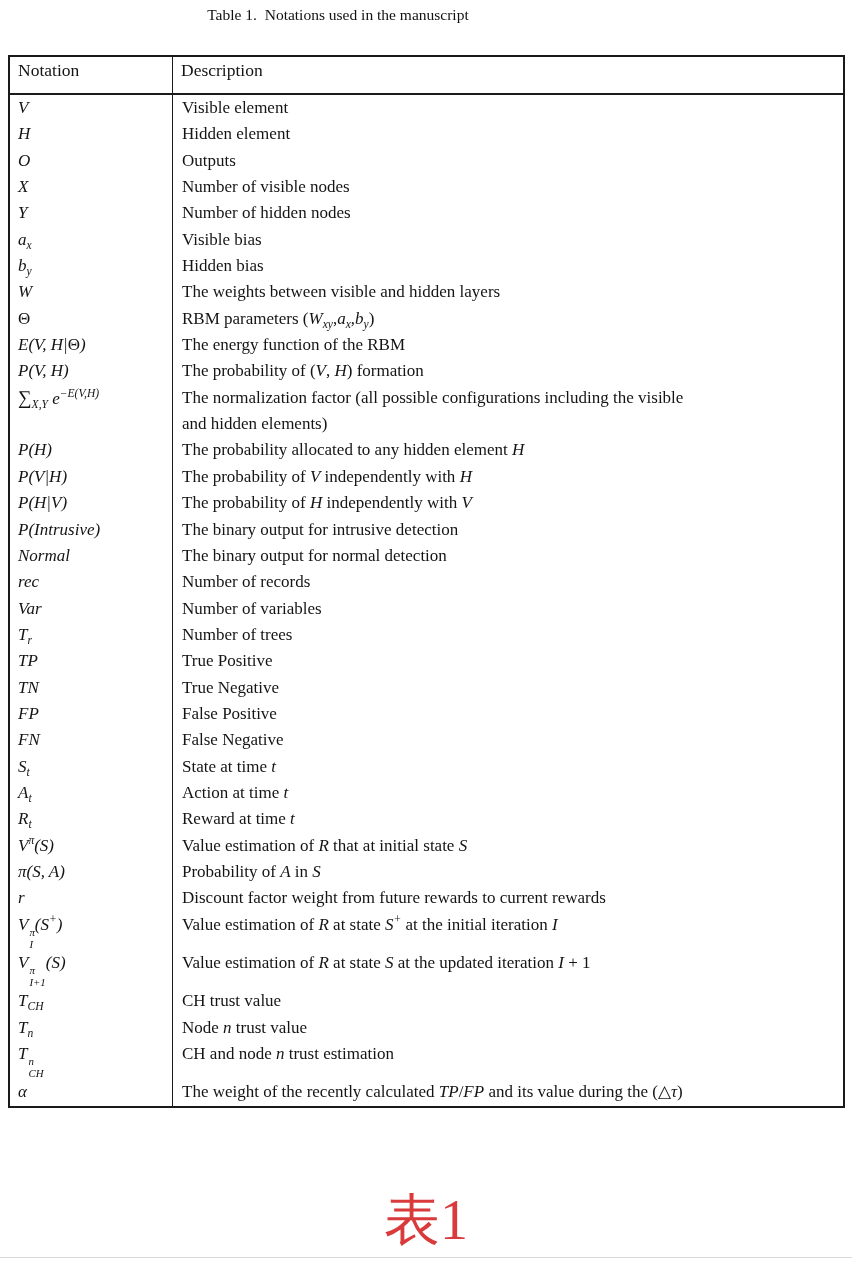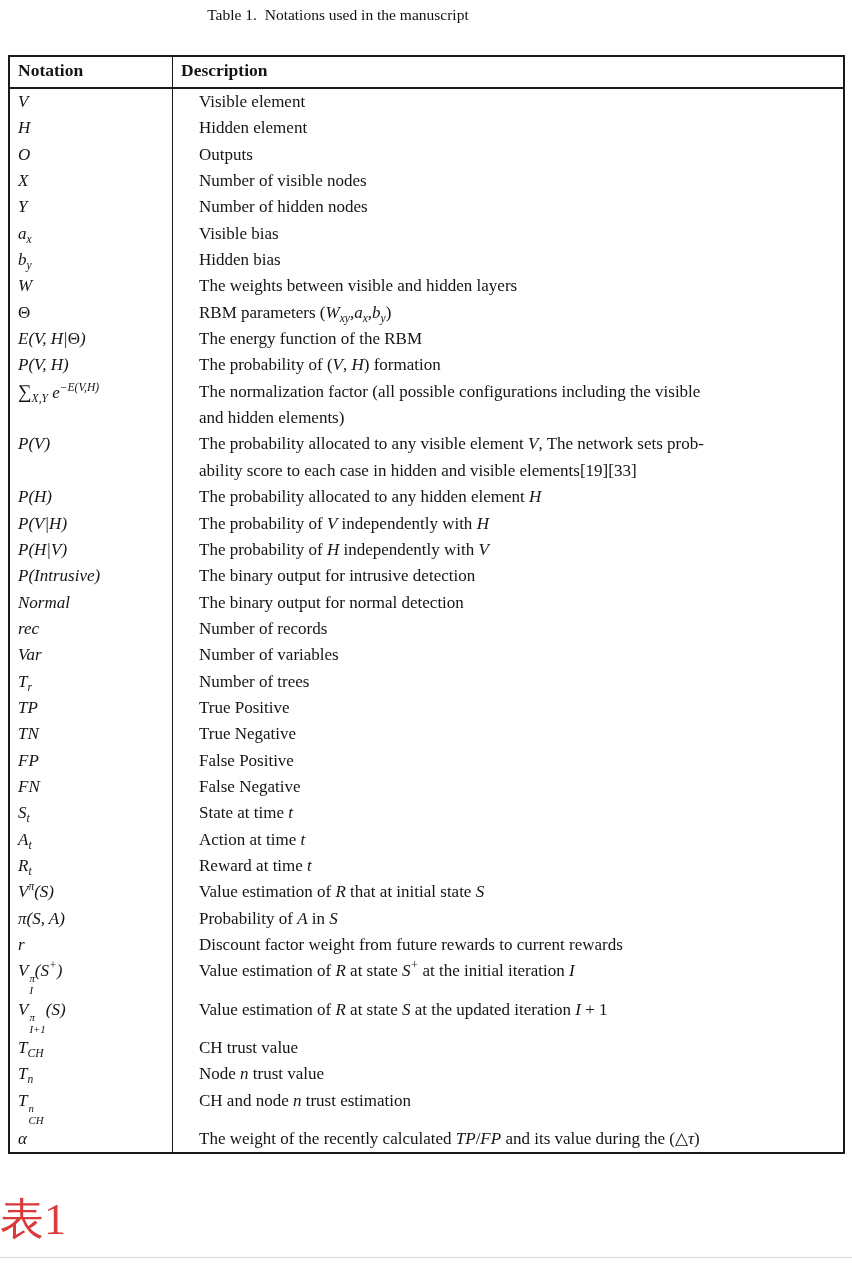--- a/index.html
+++ b/index.html
@@ -11,45 +11,45 @@
   .title {
     position:absolute; top:6px; left:0; width:676px; text-align:center;
     font-size:15.5px; white-space:pre; color:#111;
   }
   table.ntable {
     position:absolute; left:8px; top:55px; width:837px;
     border-collapse:collapse; table-layout:fixed;
     border:2px solid #1a1a1a; font-size:17px; color:#141414;
   }
   .ntable th {
-    text-align:left; font-weight:bold; font-size:17.5px;
-    line-height:25px; padding:1px 8px 4px 8px;
+    text-align:left; font-weight:normal; font-size:17.5px;
+    line-height:25px; padding:1px 8px 10px 8px;
     border-bottom:2px solid #1a1a1a;
   }
   .ntable th.nh { width:146px; border-right:1px solid #1a1a1a; }
   .ntable td {
     vertical-align:top; line-height:26.35px; padding:0 8px;
   }
   .ntable td.ncell {
     width:146px; border-right:1px solid #1a1a1a;
     font-style:italic;
   }
-  .ntable td.dcell { padding:0 26px; font-style:normal; }
+  .ntable td.dcell { padding:0 9px; font-style:normal; }
   .ntable sub, .ntable sup { font-size:68%; line-height:0; }
   .dcell sub, .dcell sup { font-style:italic; }
   .ncell .up, .dcell .up { font-style:normal; }
   .ncell .sum { font-style:normal; font-size:112%; }
   .su {
     display:inline-flex; flex-direction:column; align-items:flex-start;
     font-size:64%; line-height:1.12; vertical-align:-0.55em; margin-left:1px;
   }
   .su span { display:block; }
   .cn {
-    position:absolute; top:1194px; left:0; width:852px; text-align:left;
-    font-size:44px; line-height:52px; font-family:"Liberation Serif", serif;
+    position:absolute; top:1194px; left:0; width:852px; text-align:center;
+    font-size:56px; line-height:52px; font-family:"Liberation Serif", serif;
   }
   .bottom-rule {
     position:absolute; top:1257px; left:0; width:852px; height:1px;
     background:#dadada;
   }
 </style>
 </head>
 <body>
 
 <div class="title">Table 1.  Notations used in the manuscript</div>
@@ -104,24 +104,20 @@
       </tr>
       <tr>
         <td class="ncell">P(V, H)</td>
         <td class="dcell">The probability of (<i>V</i>, <i>H</i>) formation</td>
       </tr>
       <tr>
         <td class="ncell"><span class="sum">∑</span><sub>X,Y</sub> e<sup>−E(V,H)</sup></td>
         <td class="dcell">The normalization factor (all possible configurations including the visible<br>and hidden elements)</td>
       </tr>
       <tr>
-        <td class="ncell">P(V)</td>
-        <td class="dcell">The probability allocated to any visible element <i>V</i>, The network sets prob-<br>ability score to each case in hidden and visible elements[19][33]</td>
-      </tr>
-      <tr>
         <td class="ncell">P(H)</td>
         <td class="dcell">The probability allocated to any hidden element <i>H</i></td>
       </tr>
       <tr>
         <td class="ncell">P(V|H)</td>
         <td class="dcell">The probability of <i>V</i> independently with <i>H</i></td>
       </tr>
       <tr>
         <td class="ncell">P(H|V)</td>
         <td class="dcell">The probability of <i>H</i> independently with <i>V</i></td>

